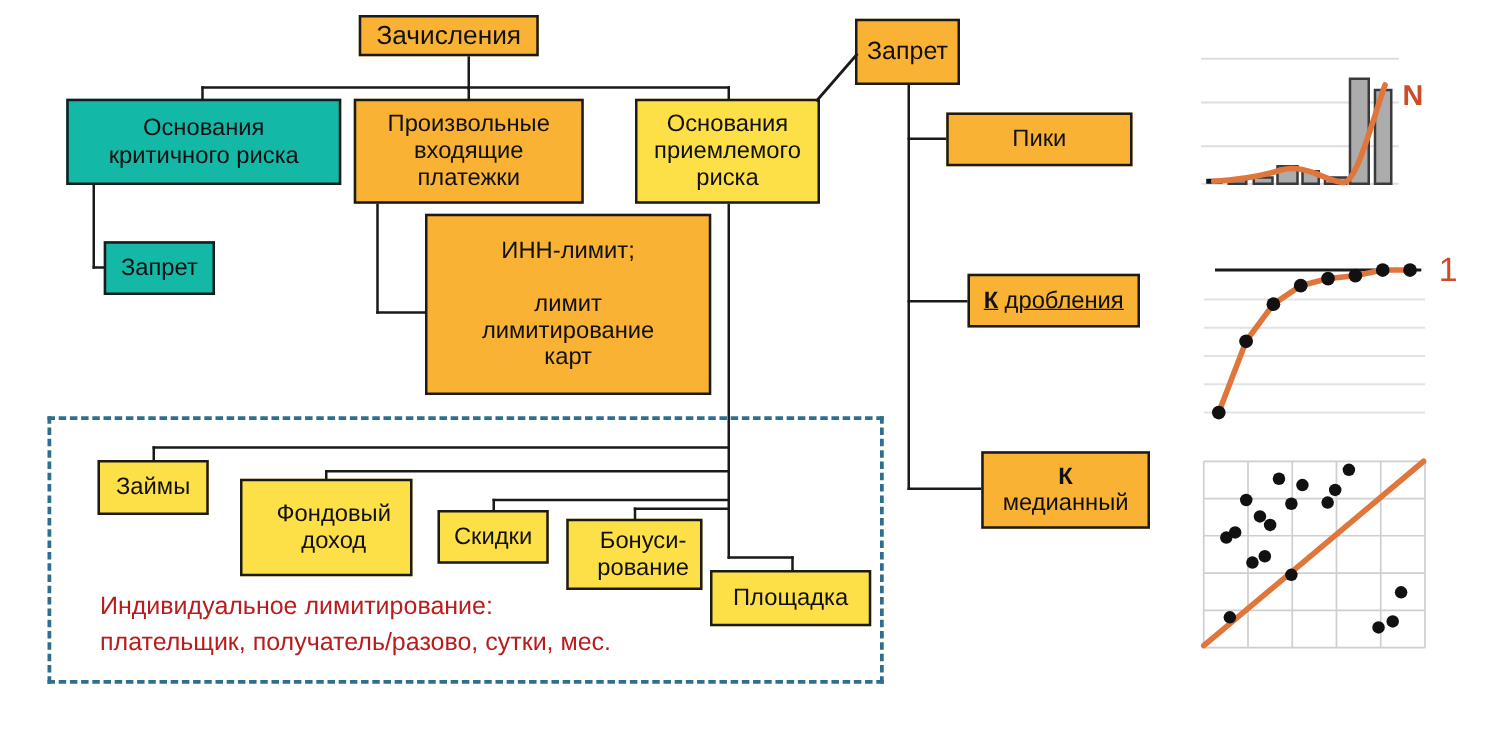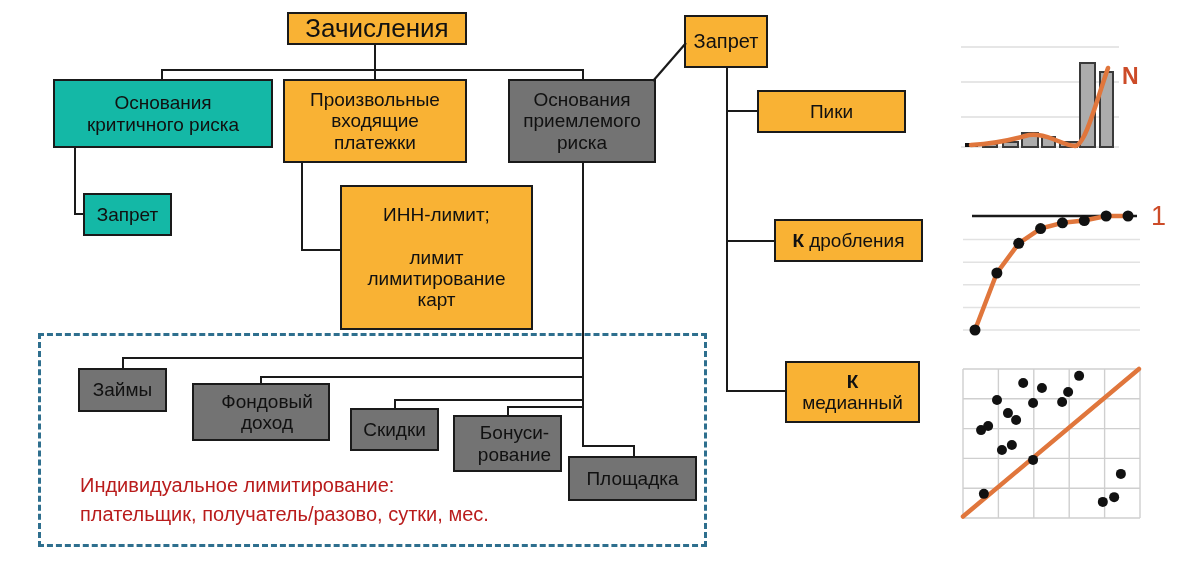--- a/index.html
+++ b/index.html
@@ -5,21 +5,21 @@
   * { box-sizing: border-box; margin: 0; padding: 0; }
   html,body { width:1200px; height:585px; background:#ffffff; overflow:hidden;
     font-family:"Liberation Sans", sans-serif; }
   .canvas { position:relative; width:1200px; height:585px; background:#fff; }
 
   .node { position:absolute; border:2px solid #1a1a1a; display:flex;
     align-items:center; justify-content:center; text-align:center;
     color:#111; font-size:19px; line-height:1.13; }
   .orange { background:#F9B234; }
   .salmon { background:#14b8a6; }
-  .green  { background:#737373; }
+  .green  { background:#fde047; }
 
   .conn { position:absolute; background:#1a1a1a; }
 
   .dashed-region { position:absolute; left:38px; top:333px; width:669px; height:214px;
     border:3px dashed #2E6F8E; }
 
   .note { position:absolute; left:80px; top:474px; color:#b91c1c; }
   .note .l1 { font-size:20px; margin-bottom:6px; }
   .note .l2 { font-size:20px; }
 
@@ -31,21 +31,21 @@
   .bold-k { font-weight:bold; }
   .k-suffix { margin-left:5px; }
 
   .chart { position:absolute; }
 </style>
 </head>
 <body>
 
 <div class="canvas">
 
-  <div class="node orange" style="left:287px; top:12px; width:180px; height:33px; font-size:26px;">
+  <div class="node orange" style="left:287px; top:12px; width:144px; height:33px; font-size:21px;">
     <span>Зачисления</span>
   </div>
 
   <div class="node orange" style="left:684px; top:15px; width:84px; height:53px; font-size:20px;">
     <span>Запрет</span>
   </div>
 
   <div class="node salmon" style="left:53px; top:79px; width:220px; height:69px;">
     <span class="inner-narrow">Основания критичного риска</span>
   </div>
@@ -55,49 +55,49 @@
   </div>
 
   <div class="node green" style="left:508px; top:79px; width:148px; height:84px;">
     <span class="inner-130">Основания приемлемого риска</span>
   </div>
 
   <div class="node salmon" style="left:83px; top:193px; width:89px; height:43px;">
     <span>Запрет</span>
   </div>
 
-  <div class="node orange inn-text" style="left:340px; top:185px; width:193px; height:145px;">
+  <div class="node orange inn-text" style="left:340px; top:171px; width:229px; height:145px;">
     <div>
       <p>ИНН-лимит;</p>
       <p class="inner-140" style="margin-left:auto;margin-right:auto;">лимит лимитирование карт</p>
     </div>
   </div>
 
   <div class="node orange" style="left:757px; top:90px; width:149px; height:43px;text-align:right;">
     <span>Пики</span>
   </div>
 
-  <div class="node orange" style="left:774px; top:219px; width:149px; height:43px;">
+  <div class="node orange" style="left:774px; top:219px; width:138px; height:43px;text-decoration:underline;">
     <span>
       <span class="bold-k">К</span><span class="k-suffix">дробления</span>
     </span>
   </div>
 
   <div class="node orange" style="left:785px; top:361px; width:135px; height:62px;">
     <span>
       <span class="bold-k" style="display:block;">К</span>
       <span style="display:block;">медианный</span>
     </span>
   </div>
 
   <div class="node green" style="left:78px; top:368px; width:89px; height:44px;text-align:center;">
     <span>Займы</span>
   </div>
 
-  <div class="node green" style="left:192px; top:383px; width:138px; height:58px;padding-left:12px;">
+  <div class="node green" style="left:192px; top:383px; width:138px; height:78px;padding-left:12px;">
     <span style="max-width:110px;">Фондовый доход</span>
   </div>
 
   <div class="node green" style="left:350px; top:408px; width:89px; height:43px;">
     <span>Скидки</span>
   </div>
 
   <div class="node green" style="left:453px; top:415px; width:109px; height:57px;padding-left:14px;">
     <span style="max-width:90px;">Бонуси-рование</span>
   </div>

